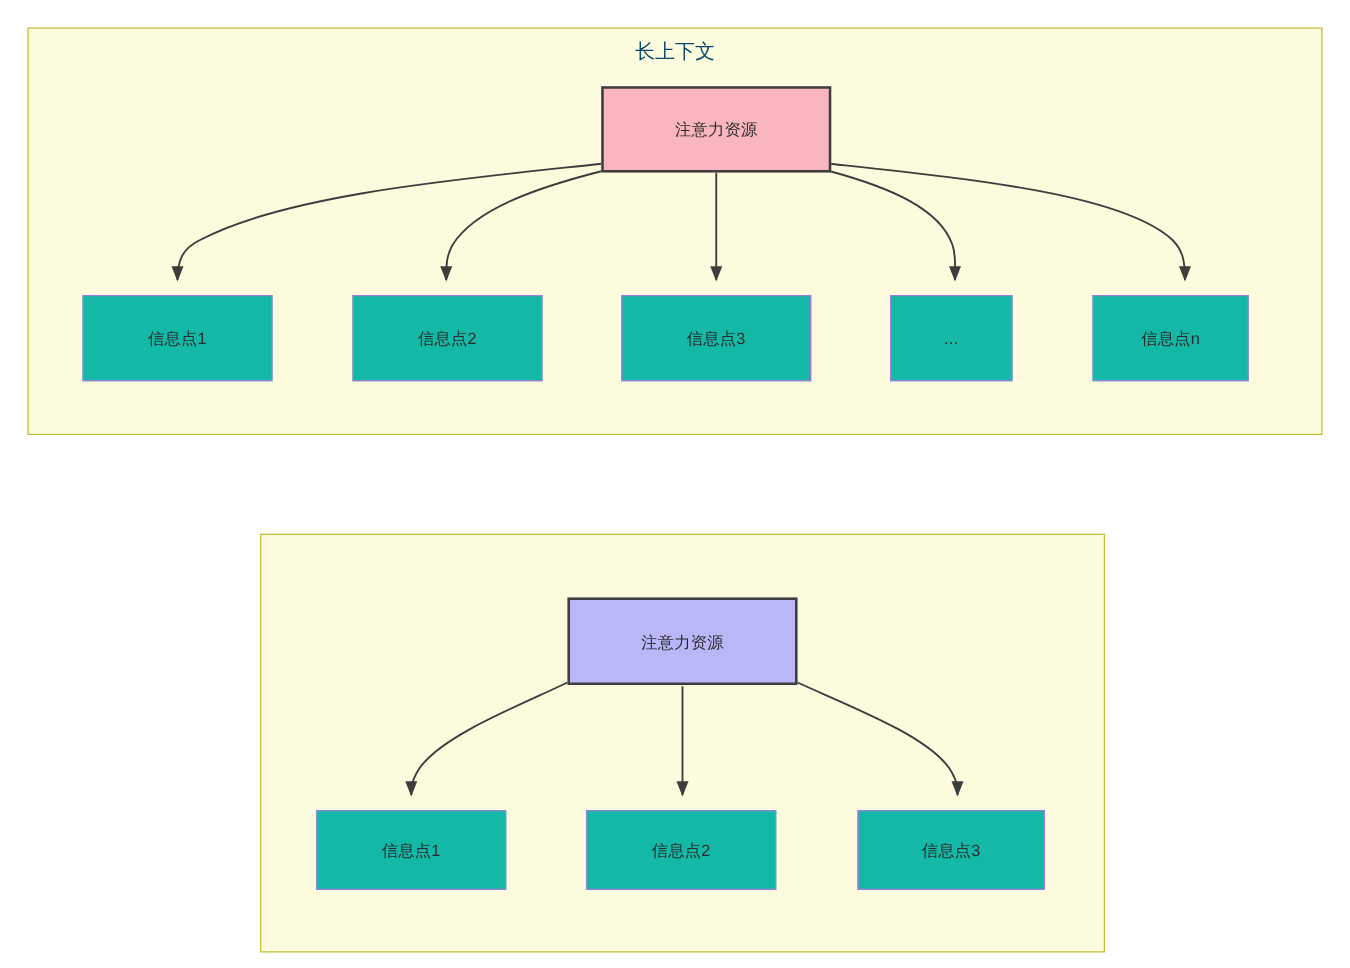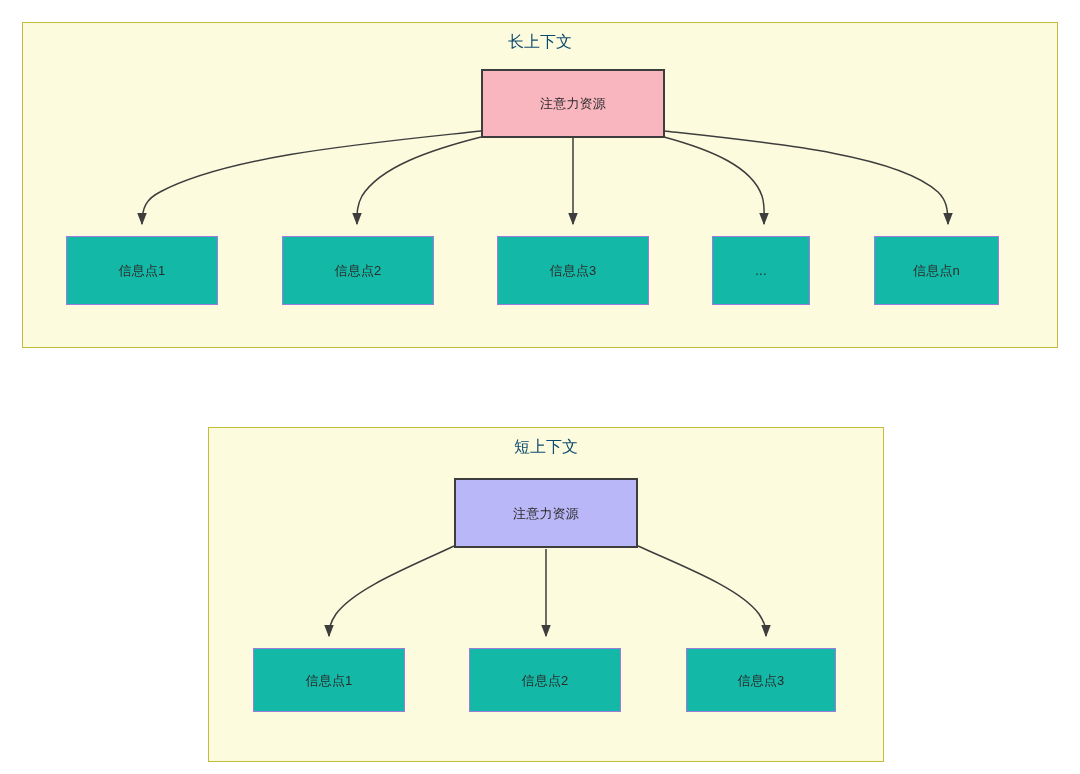--- a/index.html
+++ b/index.html
@@ -67,21 +67,20 @@
 </style>
 </head>
 <body>
 
 <div id="stage">
 
   <div class="group-box" id="group-box-long" style="left: 22px; top: 22px; width: 1036px; height: 326px;"></div>
   <div class="group-title" id="group-title-long" style="left: 22px; width: 1036px; text-align: center; top: 34px;">长上下文</div>
 
   <div class="group-box" id="group-box-short" style="left: 208px; top: 427px; width: 676px; height: 335px;"></div>
-  <div class="group-title" id="group-title-short" style="left: 208px; width: 676px; text-align: center; top: 439px;">短上下文</div>
 
   <svg class="layer" id="edge-layer" viewBox="0 0 1080 774">
     <defs>
       <marker id="arrowhead" markerWidth="9" markerHeight="9" refX="7.4" refY="3.6" orient="auto" markerUnits="strokeWidth">
         <path d="M0,0.4 L8.2,3.6 L0,6.8 z" fill="#3d3d3d"></path>
       </marker>
     </defs>
     <g id="edges-long" fill="none" stroke="#3d3d3d" stroke-width="1.5">
       <path d="M481,131 C370,143 230,155 160,192 C146,199 142,208 142,224" marker-end="url(#arrowhead)"></path>
       <path d="M481,137 C430,150 380,167 362,196 C357,205 357,212 357,224" marker-end="url(#arrowhead)"></path>

